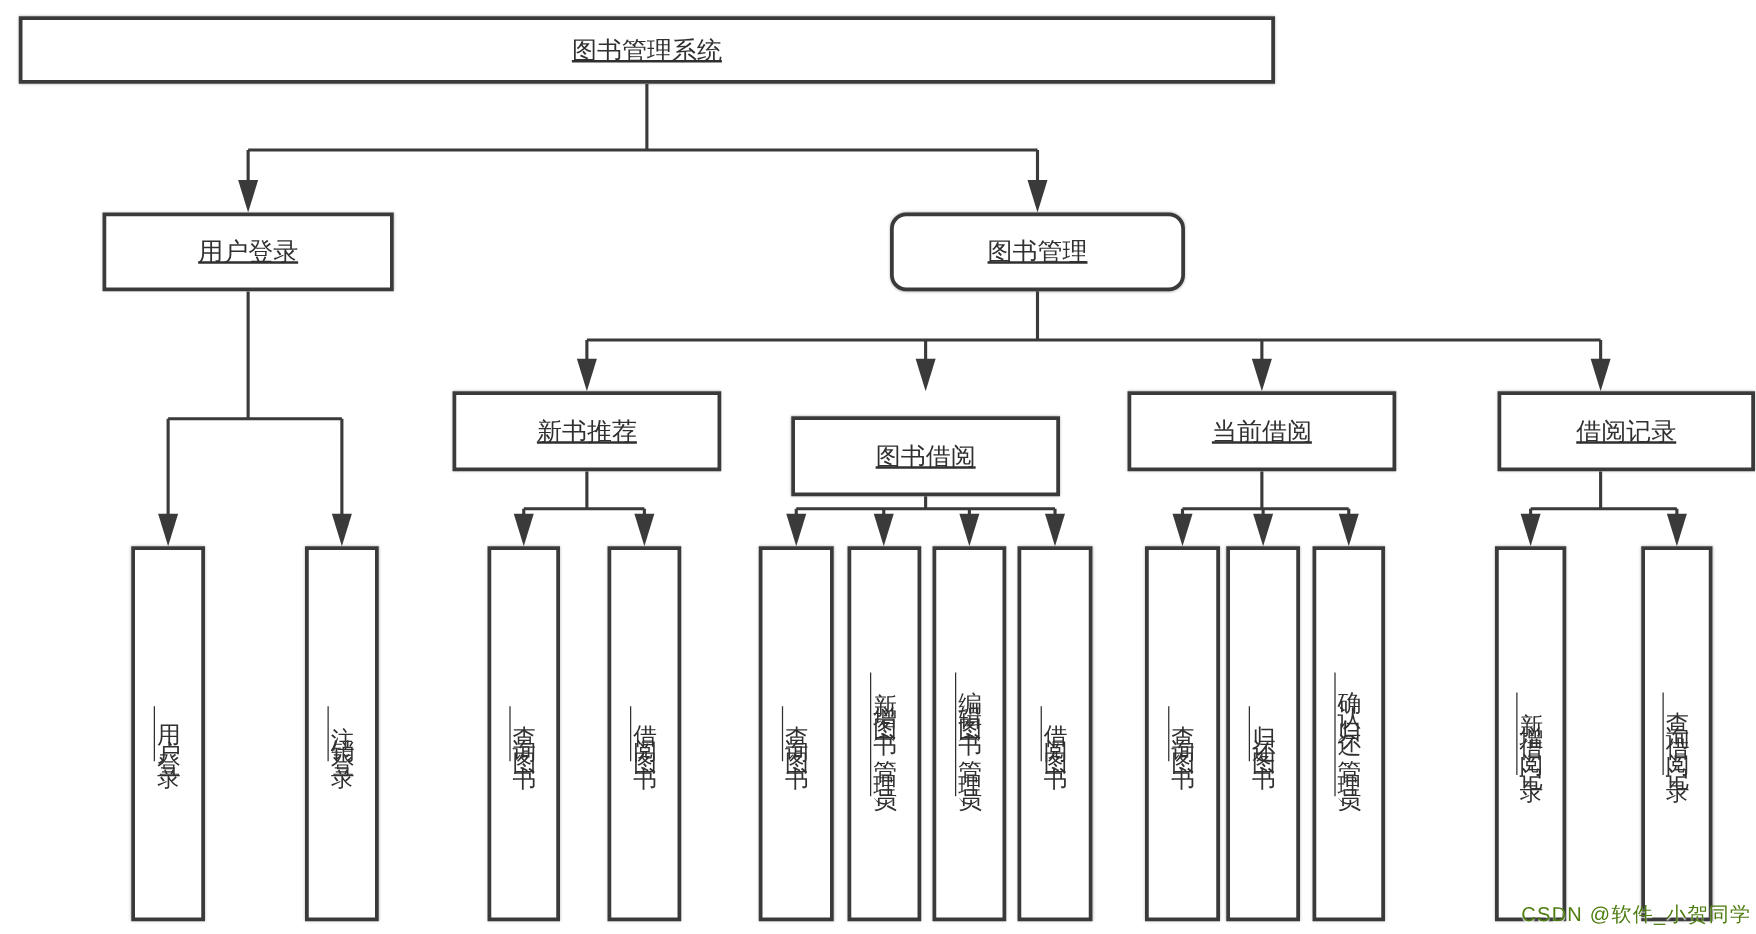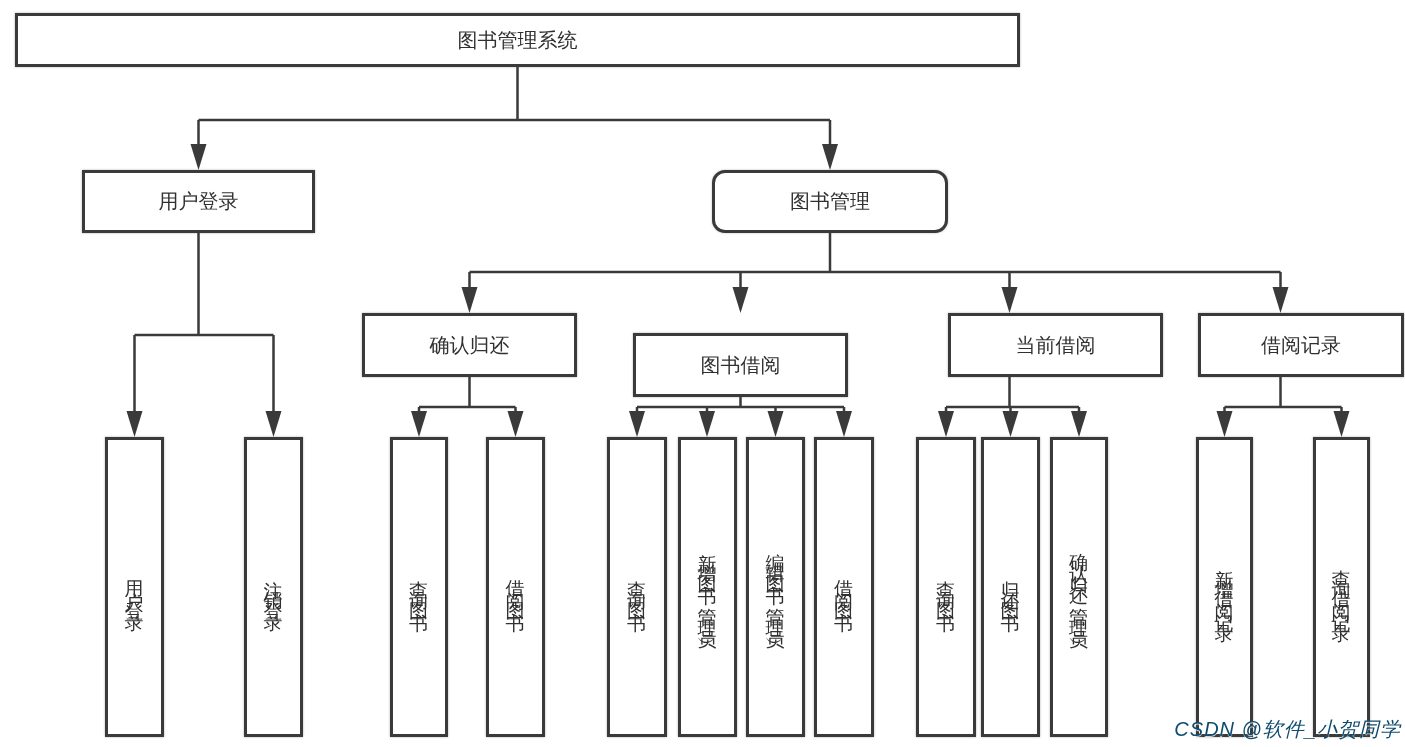--- a/index.html
+++ b/index.html
@@ -28,38 +28,38 @@
     border: 3px solid #3a3a3a;
     background: #ffffff;
     display: flex;
     align-items: center;
     justify-content: center;
     font-size: 20px;
     color: #303030;
     box-shadow: 0 0 2px rgba(80,80,80,0.45);
     text-align: center;
     white-space: nowrap;
+    text-decoration: underline;
   }
   .leaf {
     writing-mode: vertical-lr;
     text-orientation: mixed;
     font-size: 19px;
     letter-spacing: 11px;
     white-space: normal;
     line-height: 1;
   }
   .watermark {
     position: absolute;
     right: 4px;
     bottom: 4px;
-    font-size: 20px;
-    color: #0c4a6e;
+    font-size: 16px;
+    color: #4d7c0f;
     letter-spacing: 1px;
     text-shadow: 0 1px 1px rgba(255,255,255,0.9);
-    font-style: italic;
   }
 </style>
 </head>
 <body>
 
 <div class="canvas">
 
   <svg class="connector-layer" width="1405" height="747" viewBox="0 0 1405 747">
     <g stroke="#3a3a3a" stroke-width="2.5" fill="none">
 
@@ -105,23 +105,23 @@
       <polygon points="1216.5,411 1232.5,411 1224.5,437"></polygon>
       <polygon points="1333.5,411 1349.5,411 1341.5,437"></polygon>
     </g>
   </svg>
 
   <div class="box" style="left:15px; top:13px; width:1005px; height:54px;">图书管理系统</div>
 
   <div class="box" style="left:82px; top:170px; width:233px; height:63px;">用户登录</div>
   <div class="box" style="left:712px; top:170px; width:236px; height:63px;border-radius:13px;">图书管理</div>
 
-  <div class="box" style="left:362px; top:313px; width:215px; height:64px;">确认归还</div>
+  <div class="box" style="left:362px; top:313px; width:215px; height:64px;">新书推荐</div>
   <div class="box" style="left:633px; top:313px; width:215px; height:64px;margin-top:20px;">图书借阅</div>
-  <div class="box" style="left:948px; top:313px; width:215px; height:64px;">当前借阅</div>
+  <div class="box" style="left:902px; top:313px; width:215px; height:64px;">当前借阅</div>
   <div class="box" style="left:1198px; top:313px; width:206px; height:64px;">借阅记录</div>
 
   <div class="box leaf" style="left:105px; top:437px; width:59px; height:300px;">用户登录</div>
   <div class="box leaf" style="left:244px; top:437px; width:59px; height:300px;">注销登录</div>
 
   <div class="box leaf" style="left:390px; top:437px; width:58px; height:300px;">查询图书</div>
   <div class="box leaf" style="left:486px; top:437px; width:59px; height:300px;">借阅图书</div>
 
   <div class="box leaf" style="left:607px; top:437px; width:60px; height:300px;">查询图书</div>
   <div class="box leaf" style="left:678px; top:437px; width:59px; height:300px;">新增图书（管理员）</div>

